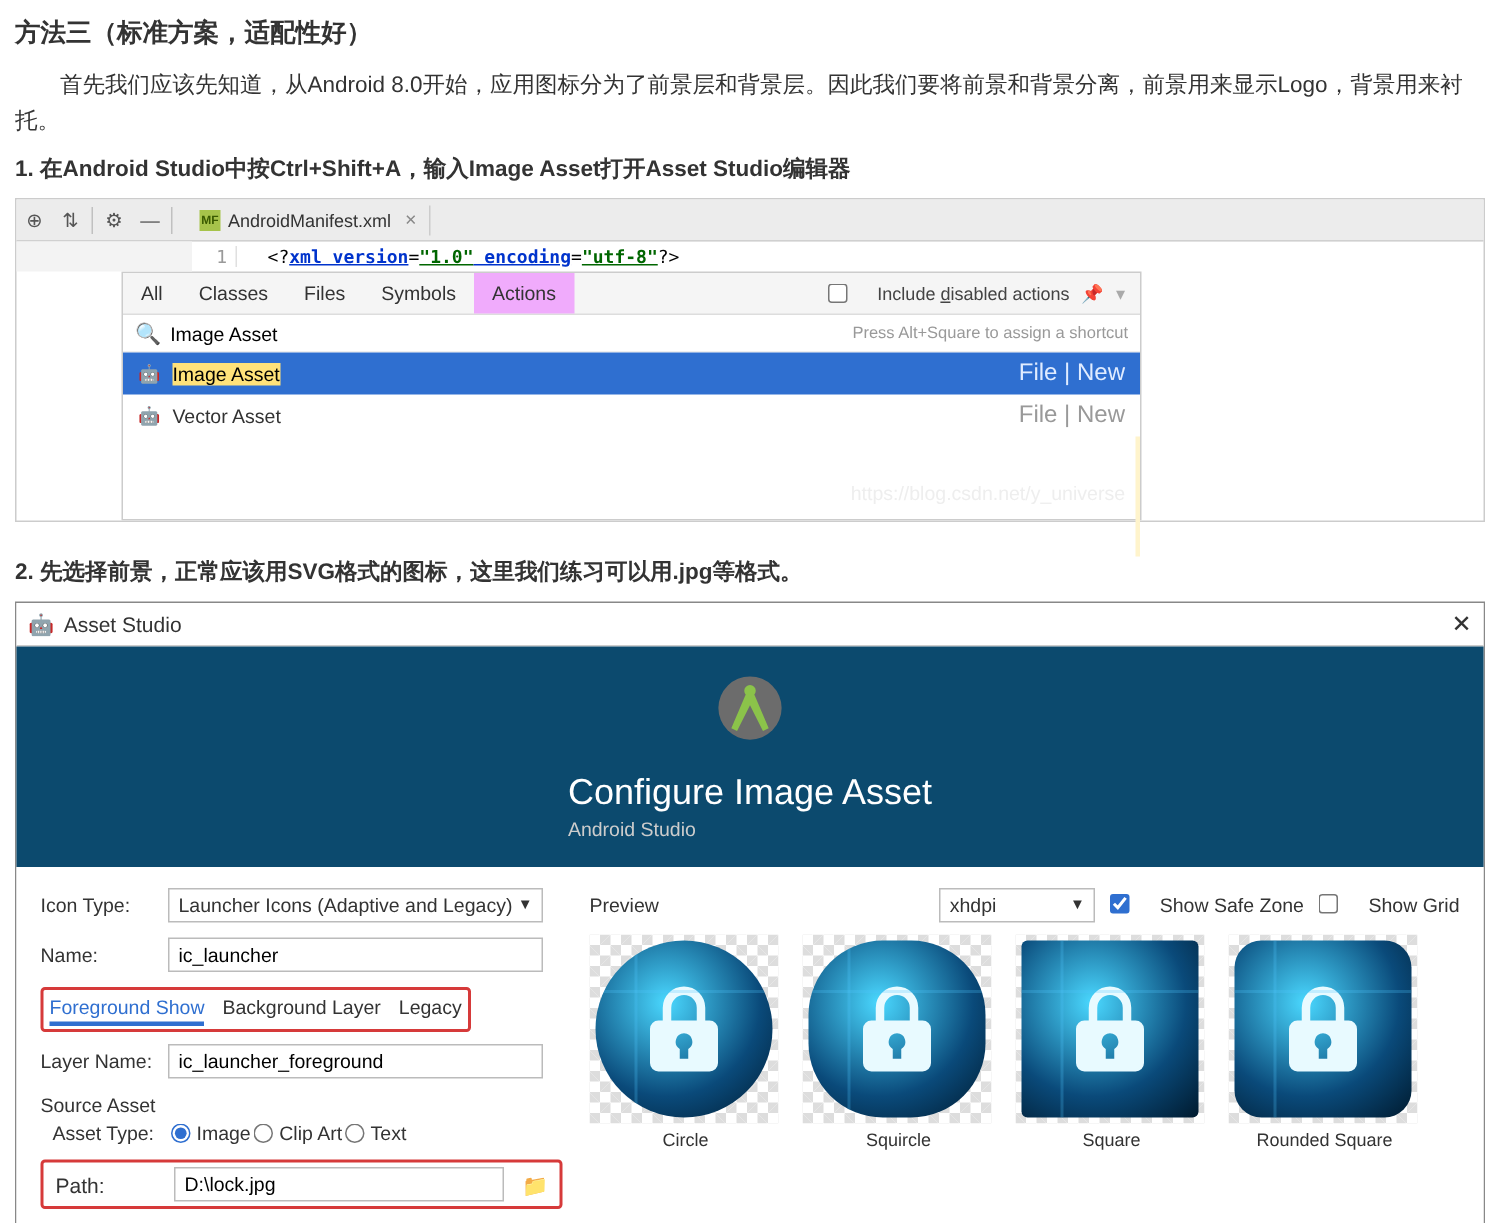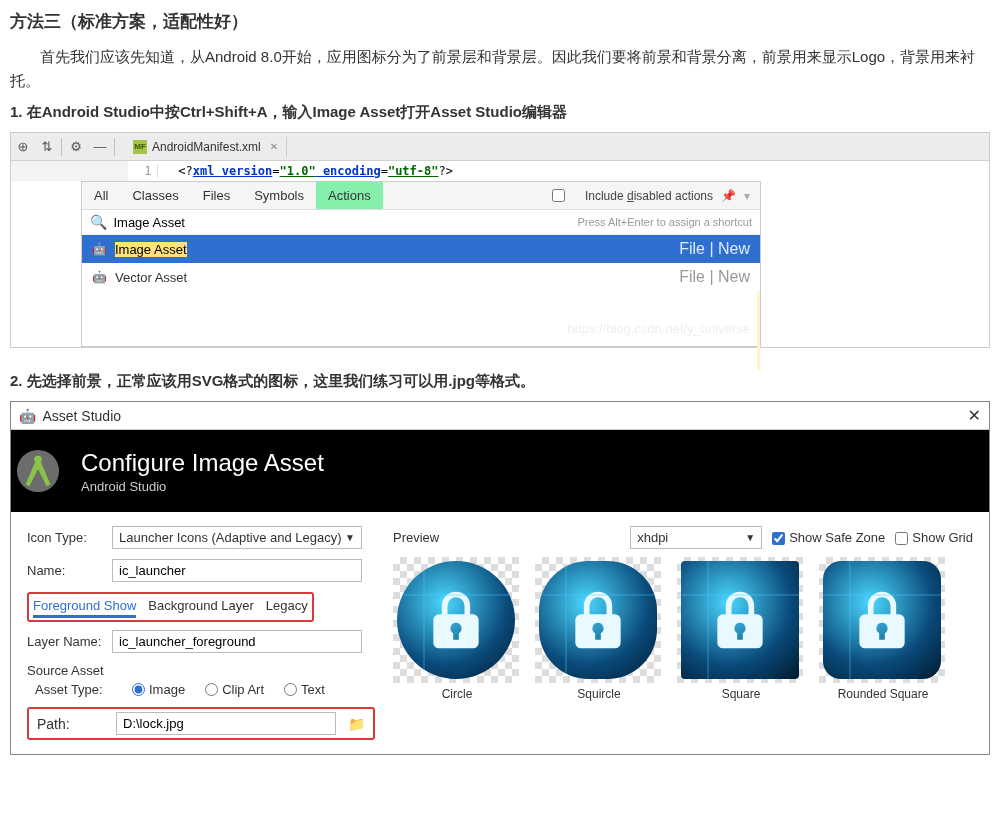--- a/index.html
+++ b/index.html
@@ -14,21 +14,21 @@
   .file-tab { background: #ececec; padding: 3px 8px; display: flex; align-items: center; gap: 5px; font-size: 12px; margin-left: 8px; border-right: 1px solid #ccc; }
   .mf-icon { width: 14px; height: 14px; background: #a6c34a; display: inline-flex; align-items: center; justify-content: center; font-size: 8px; font-weight: bold; color: #3a5a00; }
   .tab-close { color: #888; font-size: 10px; margin-left: 4px; }
   .code-line { font-family: monospace; font-size: 12px; padding: 3px 0 3px 50px; position: relative; color: #000; }
   .code-gutter { position: absolute; left: 0; width: 30px; text-align: right; padding-right: 6px; color: #999; border-right: 1px solid #e0e0e0; }
   .xml-tag { color: #0033cc; font-weight: bold; text-decoration: underline; }
   .xml-attr { color: #006600; font-weight: bold; text-decoration: underline; }
   .popup { border: 1px solid #ccc; background: #fff; margin-left: 70px; width: 680px; }
   .pop-tabs { display: flex; background: #f5f5f5; border-bottom: 1px solid #ddd; align-items: center; font-size: 13px; }
   .ptab { padding: 6px 12px; cursor: pointer; }
-  .ptab.active { background: #86efac; }
+  .ptab.active { background: #f0abfc; }
   .pop-right { margin-left: auto; display: flex; align-items: center; gap: 8px; padding-right: 10px; }
   .chk { display: flex; align-items: center; gap: 20px; color: #444; font-size: 12px; justify-content: center; }
   .pin-icon, .filter-icon { color: #aaa; font-size: 12px; }
   .search-row { display: flex; align-items: center; padding: 4px 8px; border-bottom: 1px solid #eee; }
   .mag { color: #888; margin-right: 6px; }
   .sinput { border: none; outline: none; flex: 1; font-size: 13px; }
   .hint { color: #999; font-size: 11px; }
   .result-row { display: flex; align-items: center; padding: 5px 10px; font-size: 13px; gap: 8px; }
   .result-row.sel { background: #2f6fd0; color: #fff; }
   .result-row.sel .result-hint { color: #e0ecff; }
@@ -37,47 +37,47 @@
   .hl { background: #ffe27a; color: #000; }
   .result-hint { margin-left: auto; color: #999; font-size: 16px; }
   .wmark { text-align: right; color: #eee; font-size: 13px; padding: 30px 10px 10px; }
   .ss1-pad { height: 20px; background: #f3f3f3; float: left; width: 12%; }
   
   
   .dialog { border: 1px solid #888; margin-top: 10px; }
   .dlg-title { background: #fff; display: flex; align-items: center; padding: 4px 8px; border-bottom: 1px solid #ccc; }
   .dlg-title .droid-small { color: #8bc34a; margin-right: 6px; }
   .dlg-close { margin-left: auto; font-size: 16px; cursor: pointer; }
-  .dlg-header { background: #000000; color: #fff; padding: 18px 4px; display: flex; align-items: center; gap: 20px; }
+  .dlg-header { background: #0c4a6e; color: #fff; padding: 18px 4px; display: flex; align-items: center; gap: 20px; flex-direction: column; }
   .as-logo { position: relative; width: 46px; height: 46px; }
   .as-logo svg { width: 46px; height: 46px; }
   .hdr-title { font-size: 24px; font-weight: 300; }
   .hdr-sub { font-size: 13px; color: #ccc; margin-top: 2px; }
   .dlg-body { display: flex; padding: 14px 16px; gap: 16px; background: #fff; }
   .form { flex: 0 0 350px; }
   .frow { display: flex; align-items: center; margin-bottom: 10px; font-size: 13px; }
   .flabel { width: 85px; }
   .ftext { border: 1px solid #bbb; padding: 3px 6px; font-size: 13px; width: 250px; }
   .fsel { border: 1px solid #bbb; padding: 3px 6px; font-size: 13px; width: 250px; display: flex; align-items: center; }
   .fsel .car { margin-left: auto; font-size: 10px; }
   .tabs-row { display: flex; gap: 12px; margin: 8px 0; font-size: 13px; border: 2px solid #d63a3a; border-radius: 3px; padding: 2px 4px; width: fit-content; }
   .ftab { cursor: pointer; padding: 2px 0; }
   .ftab.active { color: #2f6fd0; border-bottom: 3px solid #2f6fd0; font-weight: 500; }
   .sa-title { font-size: 13px; margin: 8px 0 4px; }
-  .radio-row { display: flex; align-items: flex-start; gap: 20px; font-size: 13px; }
+  .radio-row { display: flex; align-items: flex-start; gap: 2px; font-size: 13px; }
   .radio { display: flex; align-items: center; gap: 4px; }
   .radio input { accent-color: #2f6fd0; }
   .path-row { display: flex; align-items: center; gap: 8px; border: 2px solid #d63a3a; border-radius: 3px; padding: 3px 4px; width: fit-content; margin-top: 6px; }
   .path-row .ftext { width: 220px; }
   .browse { color: #999; padding: 0 4px; }
   .preview { flex: 1; }
   .prev-top { display: flex; align-items: center; gap: 10px; font-size: 13px; margin-bottom: 8px; }
-  .prev-sel { margin-left: auto; border: 1px solid #bbb; padding: 3px 6px; width: 132px; display: flex; align-items: center; }
+  .prev-sel { margin-left: auto; border: 1px solid #bbb; padding: 3px 6px; width: 104px; display: flex; align-items: center; }
   .prev-sel .car { margin-left: auto; font-size: 10px; }
-  .prev-chk { display: flex; align-items: flex-end; gap: 4px; }
+  .prev-chk { display: flex; align-items: flex-start; gap: 20px; }
   .prev-chk input[type=checkbox] { accent-color: #2f6fd0; }
   .prev-grid { display: flex; gap: 14px; flex-wrap: wrap; }
   .pv-item { width: 128px; text-align: center; font-size: 12px; }
   .pv-shape { width: 126px; height: 126px; position: relative; background-image: linear-gradient(45deg,#ddd 25%,transparent 25%),linear-gradient(-45deg,#ddd 25%,transparent 25%),linear-gradient(45deg,transparent 75%,#ddd 75%),linear-gradient(-45deg,transparent 75%,#ddd 75%); background-size: 14px 14px; background-position: 0 0,0 7px,7px -7px,-7px 0; display: flex; align-items: center; justify-content: center; }
   .lock-circle, .lock-squircle, .lock-rsquare, .lock-square { background: radial-gradient(circle at 40% 35%, #4ad8ff, #0a4a7a 60%, #001a2e); display: flex; align-items: center; justify-content: center; position: relative; overflow: hidden; }
   .lock-circle { width: 118px; height: 118px; border-radius: 50%; }
   .lock-squircle { width: 118px; height: 118px; border-radius: 42%; }
   .lock-rsquare { width: 118px; height: 118px; border-radius: 18px; }
   .lock-square { width: 118px; height: 118px; border-radius: 4px; }
   .lock-svg { width: 68px; height: 68px; }
@@ -129,21 +129,21 @@
             <span>Include <u>d</u>isabled actions</span>
           </label>
         <span class="pin-icon">📌</span>
         <span class="filter-icon">▾</span>
       </div>
     </div>
 
     <div class="search-row">
       <span class="mag">🔍</span>
       <input class="sinput" value="Image Asset" style="">
-      <span class="hint">Press Alt+Enter to assign a shortcut</span>
+      <span class="hint">Press Alt+Square to assign a shortcut</span>
     </div>
     <div class="result-row sel">
       <span class="droid-icon">🤖</span>
       <span class="hl">Image Asset</span>
       <span class="result-hint">File | New</span>
     </div>
     <div class="result-row">
       <span class="droid-icon">🤖</span>
       <span>Vector Asset</span>
       <span class="result-hint">File | New</span>

